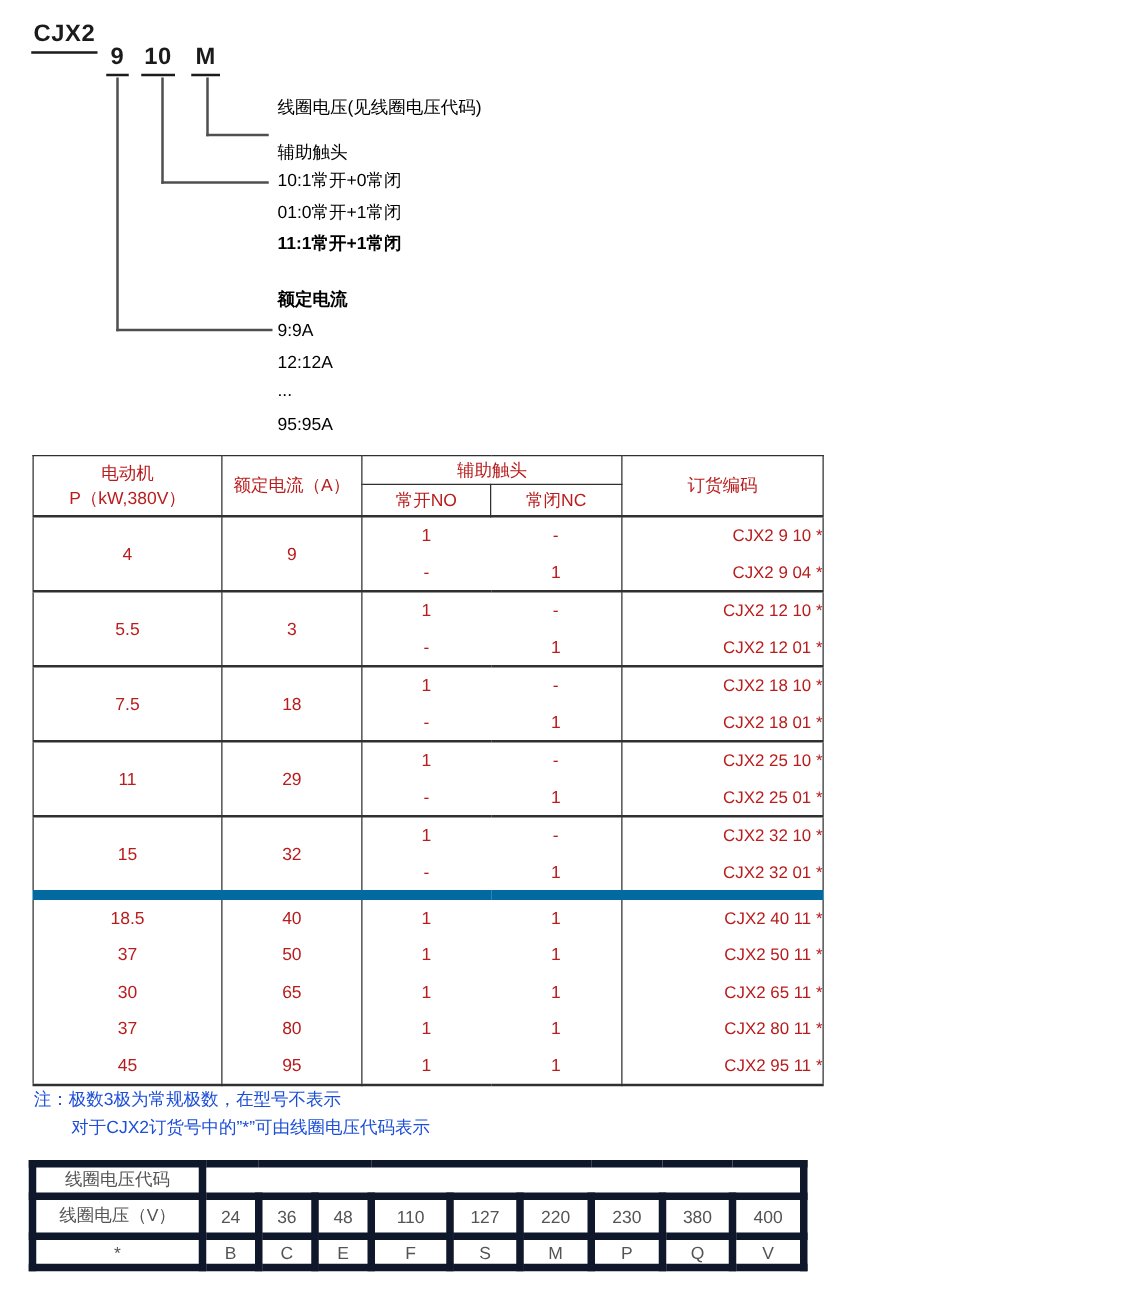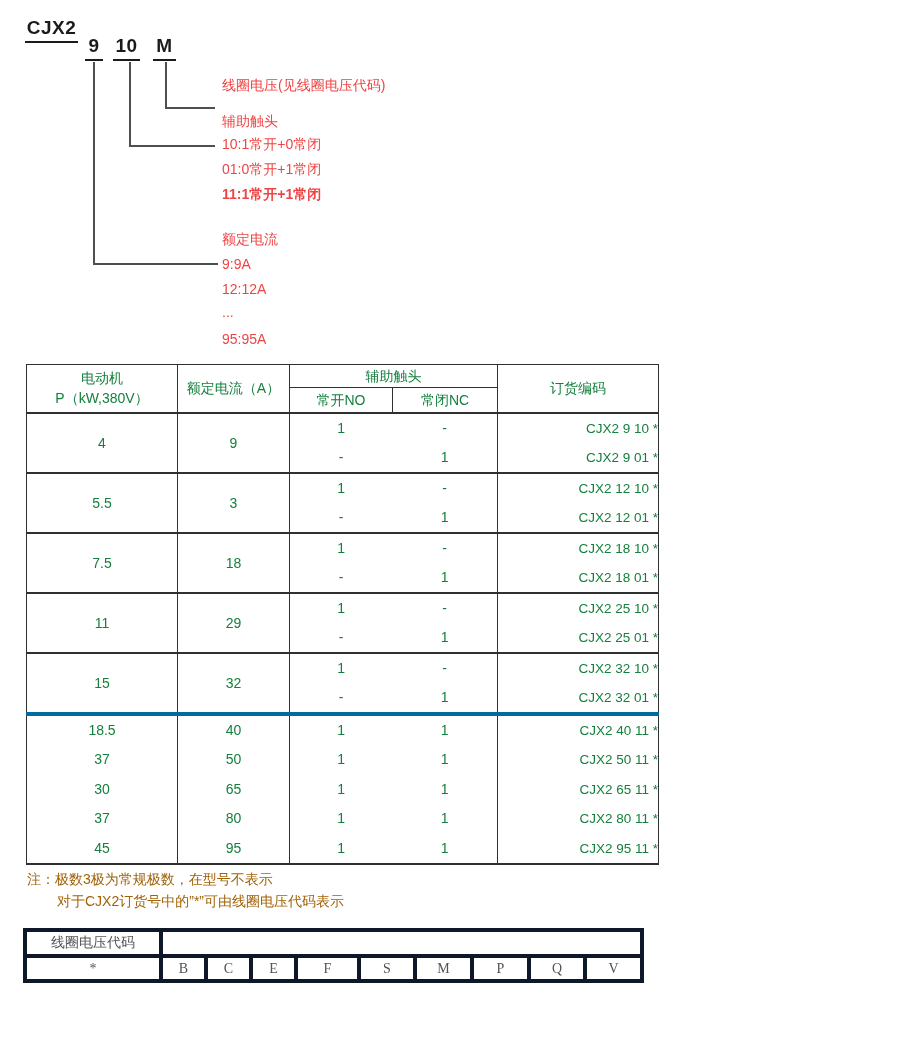--- a/index.html
+++ b/index.html
@@ -11,54 +11,54 @@
 
   
   .model-part {
     position:absolute; font-weight:bold; font-size:19px; color:#1b1b1b;
     border-bottom:2px solid #1b1b1b; text-align:center; padding-bottom:2px;
     letter-spacing:0.5px;
   }
   .tree-line { position:absolute; background:#4f4f4f; }
   .vline { width:2px; }
   .hline { height:2px; }
-  .tree-label { position:absolute; left:222px; font-size:14px; line-height:22px; color:#ef4444; white-space:nowrap; }
+  .tree-label { position:absolute; left:222px; font-size:14px; line-height:22px; color:#000000; white-space:nowrap; }
 
   
   table.sel {
     position:absolute; left:26px; top:364px;
     border-collapse:collapse; table-layout:fixed;
-    font-size:14px; color:#15803d; text-align:center;
+    font-size:14px; color:#b91c1c; text-align:center;
   }
   table.sel td { border:1px solid #303030; padding:0; vertical-align:middle; }
   table.sel thead td { line-height:1.45; }
   tr.hdr-top  { height:23px; }
   tr.hdr-sub  { height:25px; }
   tr.grp      { height:58px; border-top:2px solid #303030; }
-  tr.grp-combined { height:148px; border-top:4px solid #0369a1; border-bottom:2px solid #303030; }
+  tr.grp-combined { height:148px; border-top:8px solid #0369a1; border-bottom:2px solid #303030; }
   td.aux-cell, td.code-cell { vertical-align:middle; }
   .sub2 { display:flex; height:29px; }
   .sub2 > div { line-height:29px; }
   .sub2 .h-no { width:49.4%; }
   .sub2 .h-nc { width:50.6%; }
   .stk2 > div { height:29px; line-height:29px; }
   .stk5 > div { height:29.6px; line-height:29.6px; }
   .code-txt { font-size:13.5px;text-align:right; }
 
   
-  .notes { position:absolute; left:27px; top:868px; font-size:14px; line-height:22px; color:#a16207; }
+  .notes { position:absolute; left:27px; top:868px; font-size:14px; line-height:22px; color:#1d4ed8; }
   .notes .indent { padding-left:30px; }
 
   
   table.volt {
     position:absolute; left:23px; top:928px;
     border-collapse:collapse; table-layout:fixed;
     font-size:14px; color:#545454; text-align:center;
   }
-  table.volt td { border:4px solid #0f172a; padding:0; vertical-align:middle;font-family:Liberation Serif, serif; }
+  table.volt td { border:6px solid #0f172a; padding:0; vertical-align:middle; }
   tr.v-r1 { height:26px; }
   tr.v-r2 { height:32px; }
   tr.v-r3 { height:25px; }
 </style>
 </head>
 <body>
 
 <div class="page">
 
   <div>
@@ -72,21 +72,21 @@
     <div class="tree-line vline" style="left:129px; top:62px; height:85px;"></div>
     <div class="tree-line hline" style="left:129px; top:145px; width:86px;"></div>
     <div class="tree-line vline" style="left:165px; top:62px; height:47px;"></div>
     <div class="tree-line hline" style="left:165px; top:107px; width:50px;"></div>
 
     <div class="tree-label" style="top:74px;">线圈电压(见线圈电压代码)</div>
     <div class="tree-label" style="top:110px;">辅助触头</div>
     <div class="tree-label" style="top:133px;">10:1常开+0常闭</div>
     <div class="tree-label" style="top:158px;text-align:right;">01:0常开+1常闭</div>
     <div class="tree-label" style="top:183px;font-weight:bold;">11:1常开+1常闭</div>
-    <div class="tree-label" style="top:228px;">额定电流</div>
+    <div class="tree-label" style="top:228px;font-weight:bold;">额定电流</div>
     <div class="tree-label" style="top:253px;">9:9A</div>
     <div class="tree-label" style="top:278px;">12:12A</div>
     <div class="tree-label" style="top:301px;">...</div>
     <div class="tree-label" style="top:328px;">95:95A</div>
   </div>
 
   <table class="sel">
     <colgroup>
       <col style="width:151px">
         <col style="width:112px">
@@ -120,21 +120,21 @@
               <div class="h-nc">-</div>
             </div>
           <div class="sub2">
               <div class="h-no">-</div>
               <div class="h-nc">1</div>
             </div>
         </td>
         <td class="code-cell">
           <div class="stk2">
             <div class="code-txt">CJX2 9 10 *</div>
-            <div class="code-txt">CJX2 9 01 *</div>
+            <div class="code-txt">CJX2 9 04 *</div>
           </div>
         </td>
       </tr>
 
       <tr class="grp">
         <td>5.5</td>
         <td>3</td>
         <td colspan="2" class="aux-cell">
           <div class="sub2">
               <div class="h-no">1</div>
@@ -288,20 +288,32 @@
         <col style="width:57px">
         <col style="width:57px">
         <col style="width:56px">
         <col style="width:57px">
     </colgroup>
     <tbody>
       <tr class="v-r1">
         <td>线圈电压代码</td>
         <td colspan="9"></td>
       </tr>
+      <tr class="v-r2">
+        <td>线圈电压（V）</td>
+        <td>24</td>
+        <td>36</td>
+        <td>48</td>
+        <td>110</td>
+        <td>127</td>
+        <td>220</td>
+        <td>230</td>
+        <td>380</td>
+        <td>400</td>
+      </tr>
       <tr class="v-r3">
         <td>*</td>
         <td>B</td>
         <td>C</td>
         <td>E</td>
         <td>F</td>
         <td>S</td>
         <td>M</td>
         <td>P</td>
         <td>Q</td>

